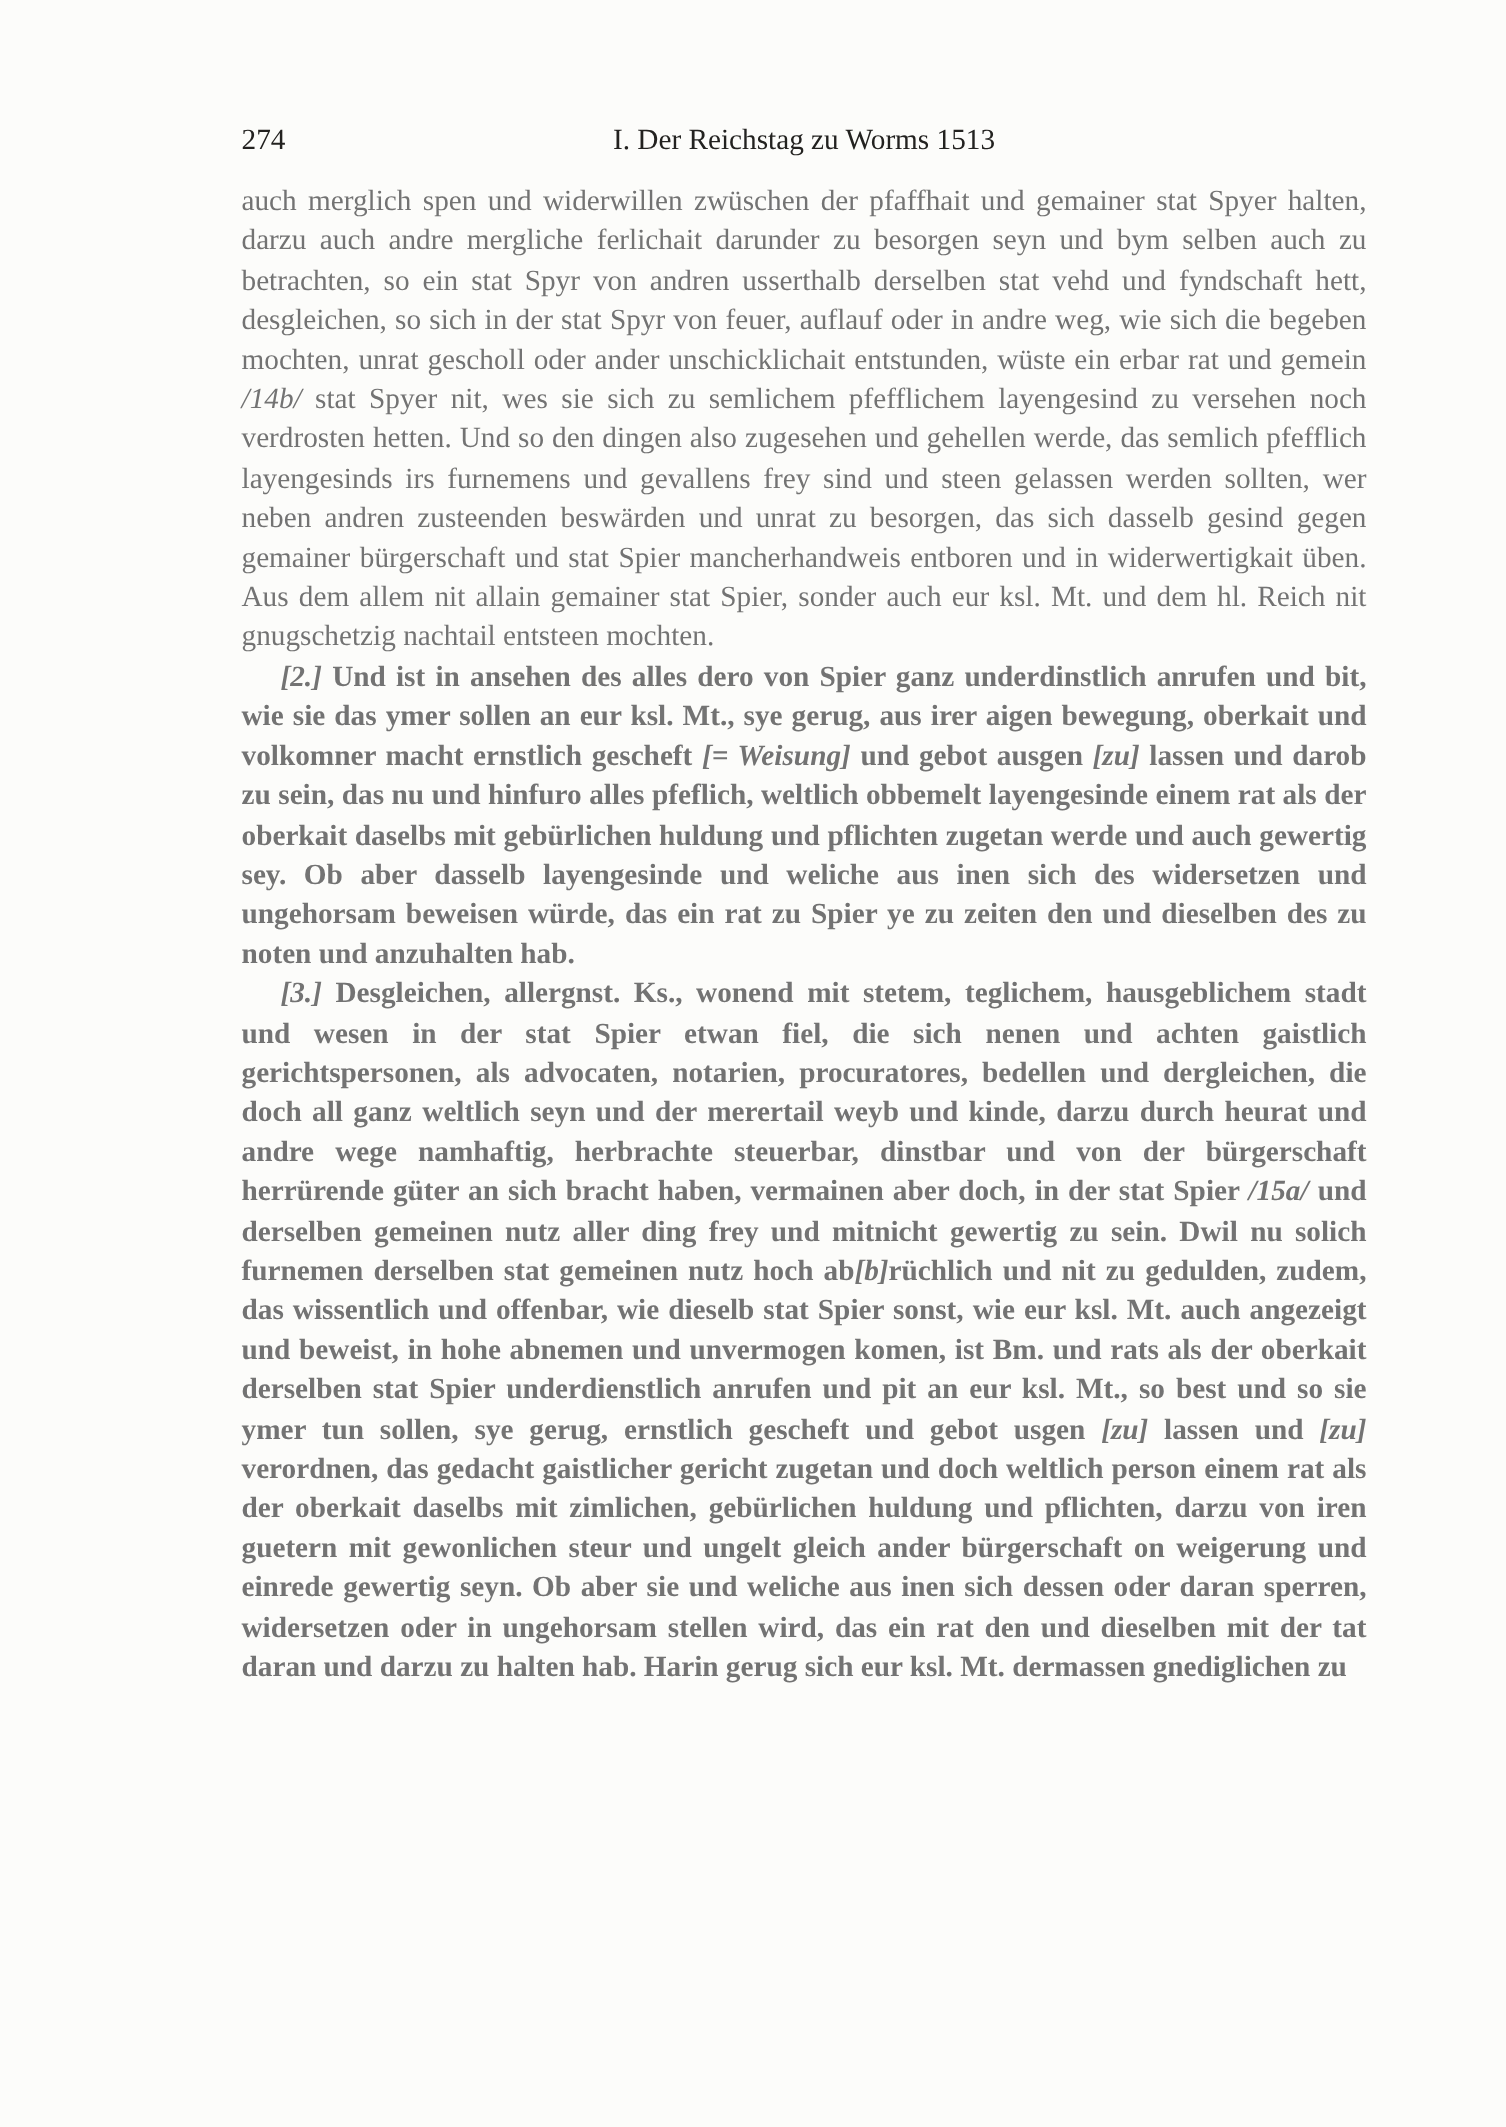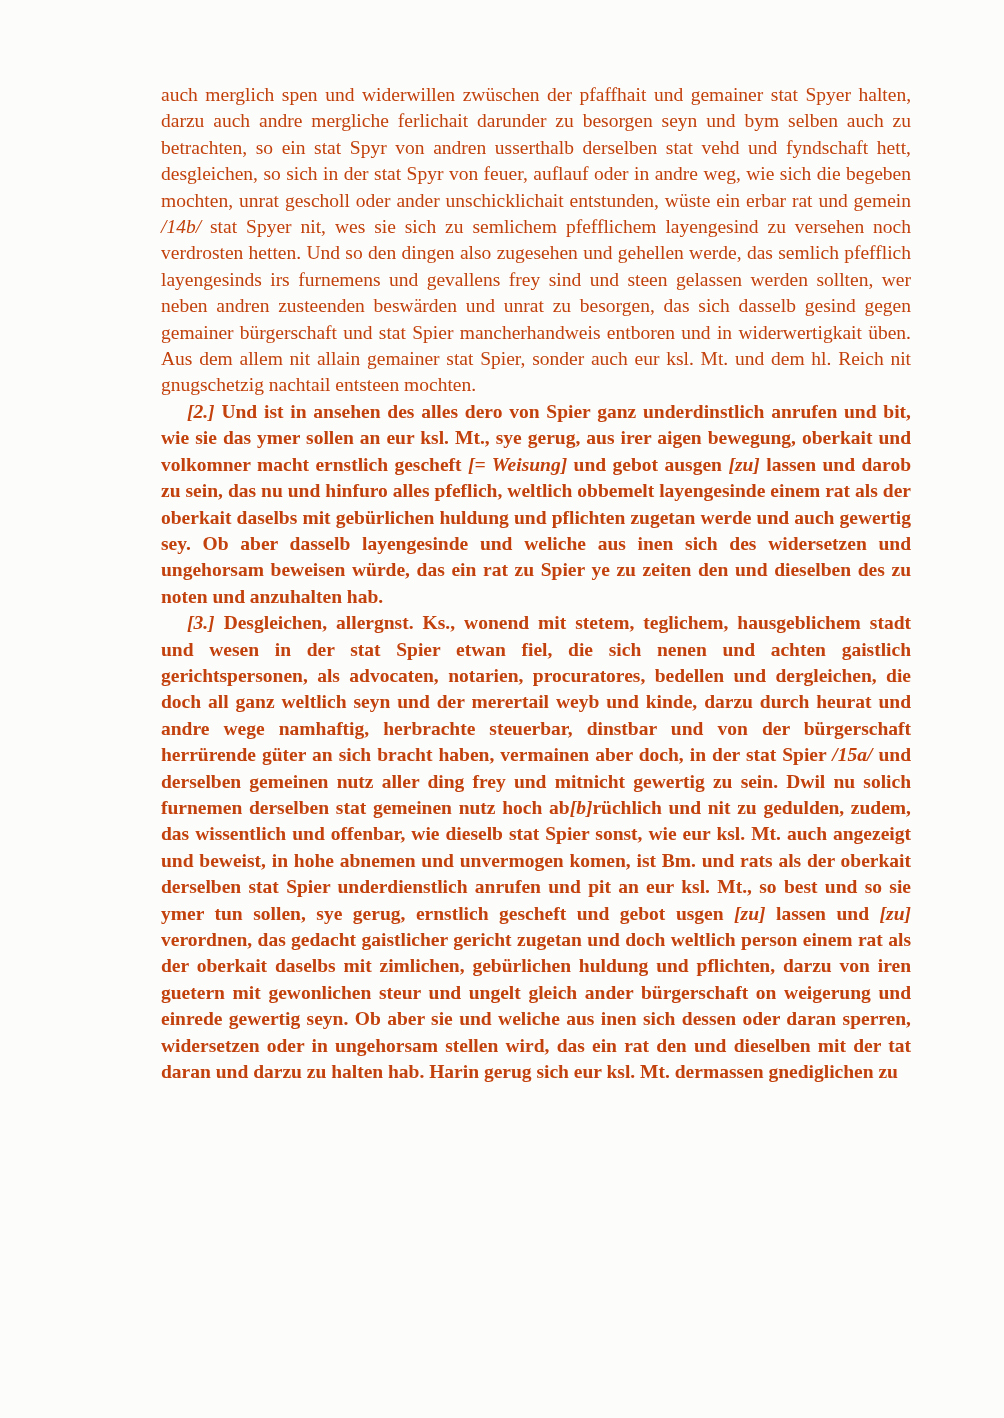--- a/index.html
+++ b/index.html
@@ -27,29 +27,33 @@
   .page-number {
     position: absolute;
     left: 0;
     top: 0;
   }
   .text-block {
     font-size: 19.5px;
     line-height: 26.4px;
     text-align: justify;
     text-justify: inter-word;
-    color: #c2410c;
+    color: #737373;
   }
   .para { text-align: justify; }
   .para.indent { text-indent: 26px; font-weight: bold; }
   .editorial { font-style: italic; }
   .plain { font-style: normal; }
 </style>
 </head>
 <body>
 
 <div class="page">
+  <header class="page-header">
+    <span class="page-number">274</span>
+    <span class="running-title">I. Der Reichstag zu Worms 1513</span>
+  </header>
   <main class="text-block">
       <p class="para"><span class="plain">auch merglich spen und widerwillen zwüschen der pfaffhait und gemainer stat Spyer halten, darzu auch andre mergliche ferlichait darunder zu besorgen seyn und bym selben auch zu betrachten, so ein stat Spyr von andren usserthalb derselben stat vehd und fyndschaft hett, desgleichen, so sich in der stat Spyr von feuer, auflauf oder in andre weg, wie sich die begeben mochten, unrat gescholl oder ander unschicklichait entstunden, wüste ein erbar rat und gemein </span><span class="editorial">/14b/</span><span class="plain"> stat Spyer nit, wes sie sich zu semlichem pfefflichem layengesind zu versehen noch verdrosten hetten. Und so den dingen also zugesehen und gehellen werde, das semlich pfefflich layengesinds irs furnemens und gevallens frey sind und steen gelassen werden sollten, wer neben andren zusteenden beswärden und unrat zu besorgen, das sich dasselb gesind gegen gemainer bürgerschaft und stat Spier mancherhandweis entboren und in widerwertigkait üben. Aus dem allem nit allain gemainer stat Spier, sonder auch eur ksl. Mt. und dem hl. Reich nit gnugschetzig nachtail entsteen mochten.</span></p>
       <p class="para indent"><span class="editorial">[2.]</span><span class="plain"> Und ist in ansehen des alles dero von Spier ganz underdinstlich anrufen und bit, wie sie das ymer sollen an eur ksl. Mt., sye gerug, aus irer aigen bewegung, oberkait und volkomner macht ernstlich gescheft </span><span class="editorial">[= Weisung]</span><span class="plain"> und gebot ausgen </span><span class="editorial">[zu]</span><span class="plain"> lassen und darob zu sein, das nu und hinfuro alles pfeflich, weltlich obbemelt layengesinde einem rat als der oberkait daselbs mit gebürlichen huldung und pflichten zugetan werde und auch gewertig sey. Ob aber dasselb layengesinde und weliche aus inen sich des widersetzen und ungehorsam beweisen würde, das ein rat zu Spier ye zu zeiten den und dieselben des zu noten und anzuhalten hab.</span></p>
       <p class="para indent"><span class="editorial">[3.]</span><span class="plain"> Desgleichen, allergnst. Ks., wonend mit stetem, teglichem, hausgeblichem stadt und wesen in der stat Spier etwan fiel, die sich nenen und achten gaistlich gerichtspersonen, als advocaten, notarien, procuratores, bedellen und dergleichen, die doch all ganz weltlich seyn und der merertail weyb und kinde, darzu durch heurat und andre wege namhaftig, herbrachte steuerbar, dinstbar und von der bürgerschaft herrürende güter an sich bracht haben, vermainen aber doch, in der stat Spier </span><span class="editorial">/15a/</span><span class="plain"> und derselben gemeinen nutz aller ding frey und mitnicht gewertig zu sein. Dwil nu solich furnemen derselben stat gemeinen nutz hoch ab</span><span class="editorial">[b]</span><span class="plain">rüchlich und nit zu gedulden, zudem, das wissentlich und offenbar, wie dieselb stat Spier sonst, wie eur ksl. Mt. auch angezeigt und beweist, in hohe abnemen und unvermogen komen, ist Bm. und rats als der oberkait derselben stat Spier underdienstlich anrufen und pit an eur ksl. Mt., so best und so sie ymer tun sollen, sye gerug, ernstlich gescheft und gebot usgen </span><span class="editorial">[zu]</span><span class="plain"> lassen und </span><span class="editorial">[zu]</span><span class="plain"> verordnen, das gedacht gaistlicher gericht zugetan und doch weltlich person einem rat als der oberkait daselbs mit zimlichen, gebürlichen huldung und pflichten, darzu von iren guetern mit gewonlichen steur und ungelt gleich ander bürgerschaft on weigerung und einrede gewertig seyn. Ob aber sie und weliche aus inen sich dessen oder daran sperren, widersetzen oder in ungehorsam stellen wird, das ein rat den und dieselben mit der tat daran und darzu zu halten hab. Harin gerug sich eur ksl. Mt. dermassen gnediglichen zu</span></p>
     </main>
 </div>
 
 </body></html>

